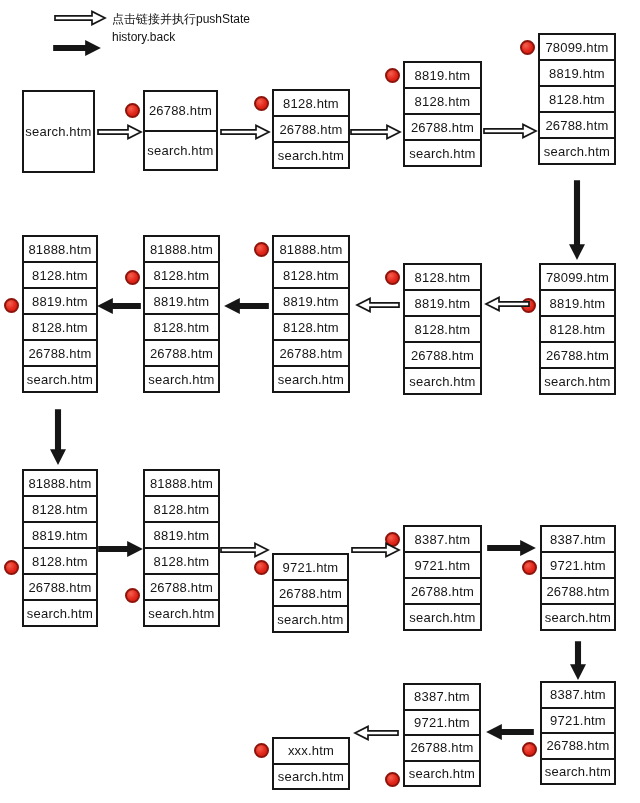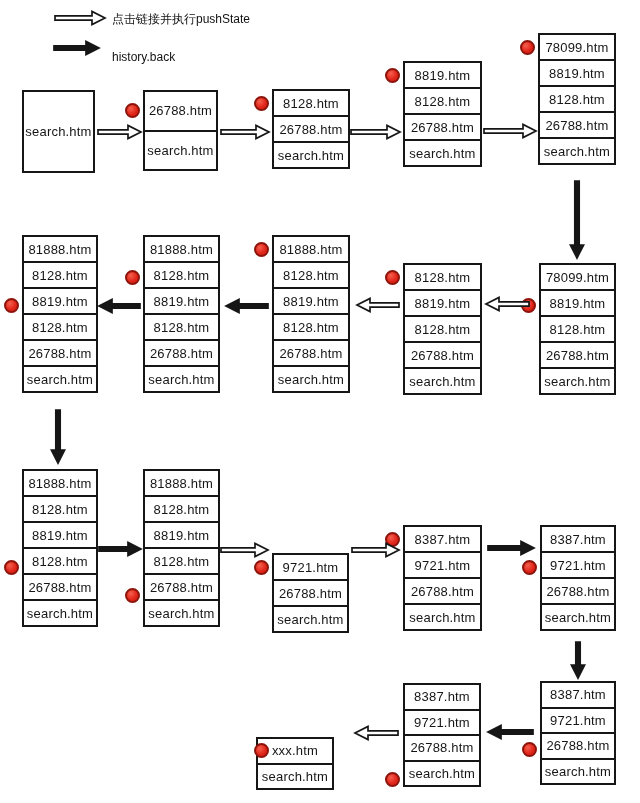--- a/index.html
+++ b/index.html
@@ -16,21 +16,21 @@
   }
   .cell:first-child{margin-top:0;}
   .dot{
     position:absolute;width:15px;height:15px;border-radius:50%;box-sizing:border-box;
     border:2px solid #8c140b;
     background:radial-gradient(circle at 35% 32%, #f4604e 0%, #e2271b 55%, #c9180c 100%);
   }
   .arrow-svg{position:absolute;overflow:visible;}
   .legend-label{position:absolute;color:#111111;font-size:12px;white-space:nowrap;line-height:20px;}
   .legend-label.push{left:112px;top:9px;}
-  .legend-label.back{left:112px;top:47px;}
+  .legend-label.back{left:112px;top:27px;}
 </style>
 </head>
 <body>
 
 <div id="canvas">
   <div class="legend">
     <div class="legend-label push">点击链接并执行pushState</div>
     <div class="legend-label back">history.back</div>
   </div>
 <div class="stack" style="left: 22px; top: 90px; width: 73px;">
@@ -150,21 +150,21 @@
       <div class="cell" style="height: 27.5px;">search.htm</div>
     </div>
     <div class="dot" style="left: 521.5px; top: 742.25px;"></div>
     <div class="stack" style="left: 403px; top: 683px; width: 78px;">
       <div class="cell" style="height: 27.5px;">8387.htm</div>
       <div class="cell" style="height: 27.5px;">9721.htm</div>
       <div class="cell" style="height: 27.5px;">26788.htm</div>
       <div class="cell" style="height: 27.5px;">search.htm</div>
     </div>
     <div class="dot" style="left: 384.5px; top: 771.75px;"></div>
-    <div class="stack" style="left: 256px; top: 737px; width: 78px;">
+    <div class="stack" style="left: 272px; top: 737px; width: 78px;">
       <div class="cell" style="height: 27.5px;">xxx.htm</div>
       <div class="cell" style="height: 27.5px;">search.htm</div>
     </div>
     <div class="dot" style="left: 253.5px; top: 743.25px;"></div>
     <svg class="arrow-svg" width="74" height="24" style="left: 43px; top: 6px;">
       <polygon points="12.0,14.2 49.0,14.2 49.0,18.6 62.0,12.0 49.0,5.4 49.0,9.8 12.0,9.8" fill="#ffffff" stroke="#161616" stroke-width="1.7" stroke-linejoin="miter"></polygon>
     </svg>
     <svg class="arrow-svg" width="69" height="24" style="left: 42px; top: 36px;">
       <polygon points="12.0,14.2 44.0,14.2 44.0,18.6 57.0,12.0 44.0,5.4 44.0,9.8 12.0,9.8" fill="#161616" stroke="#161616" stroke-width="1.7" stroke-linejoin="miter"></polygon>
     </svg>

